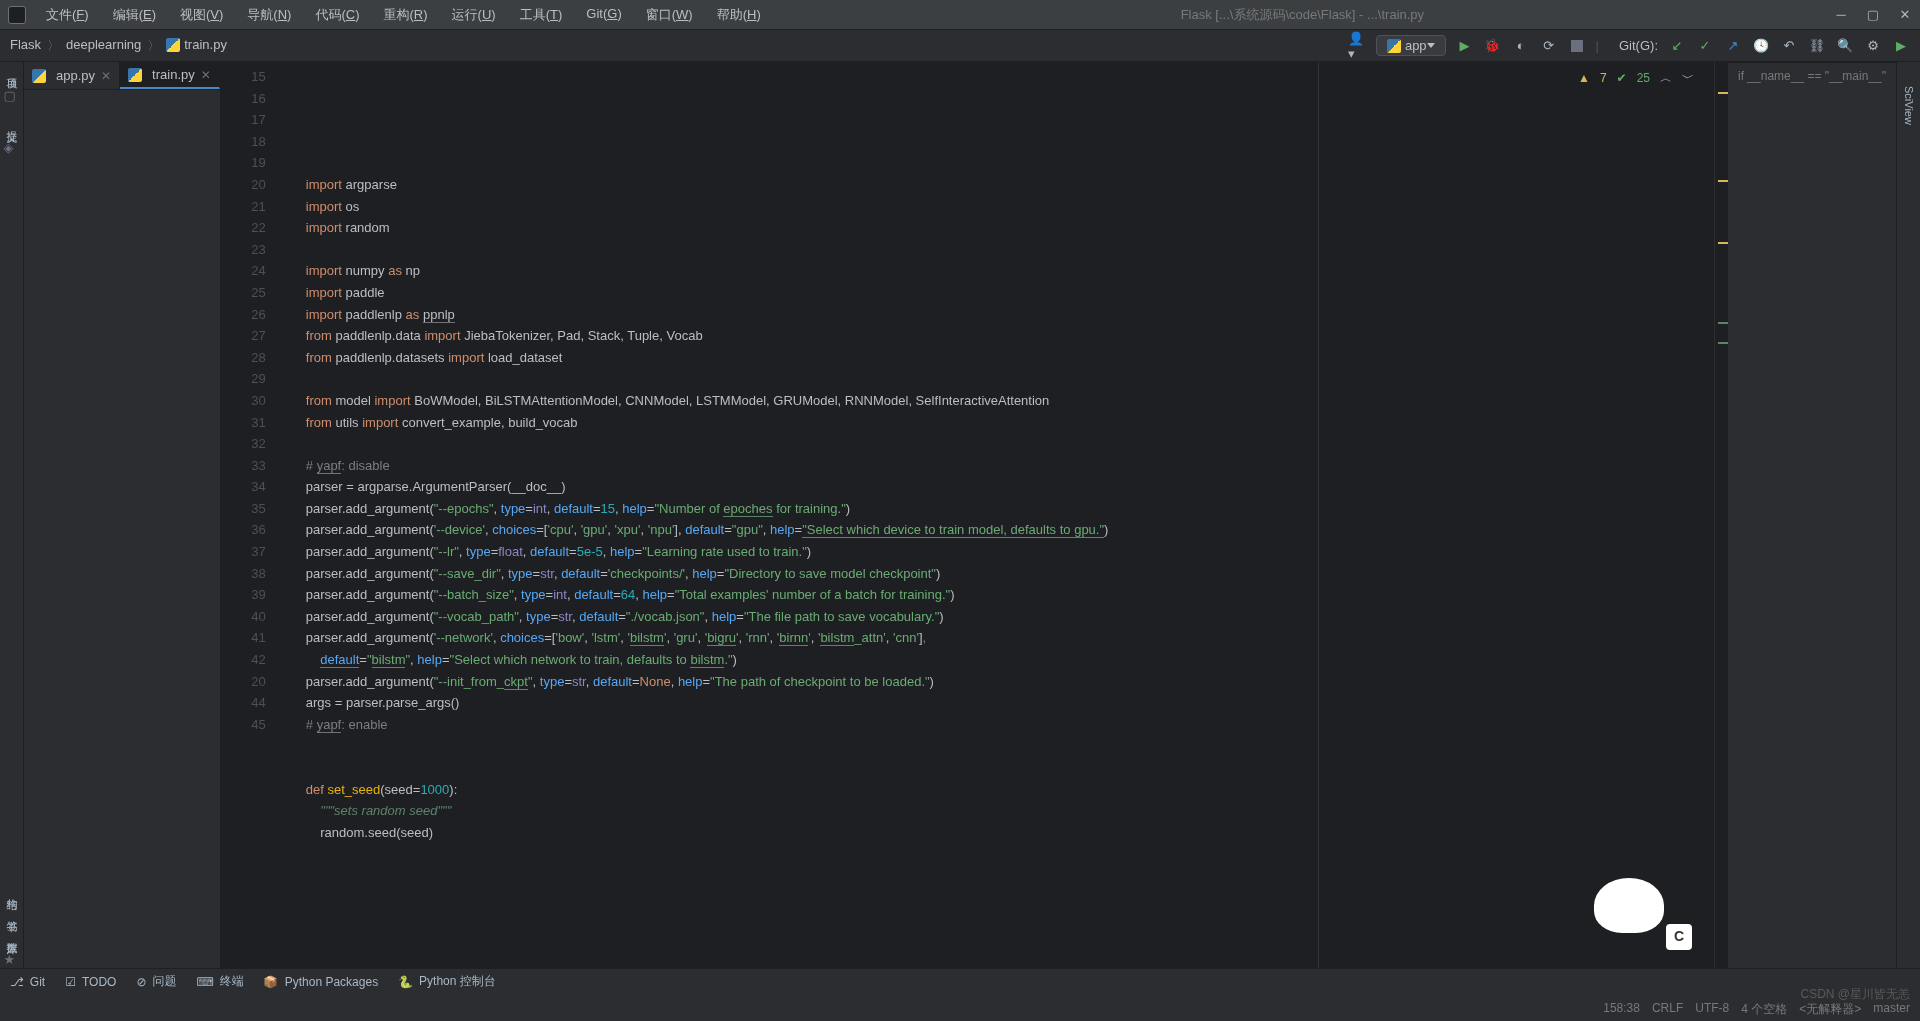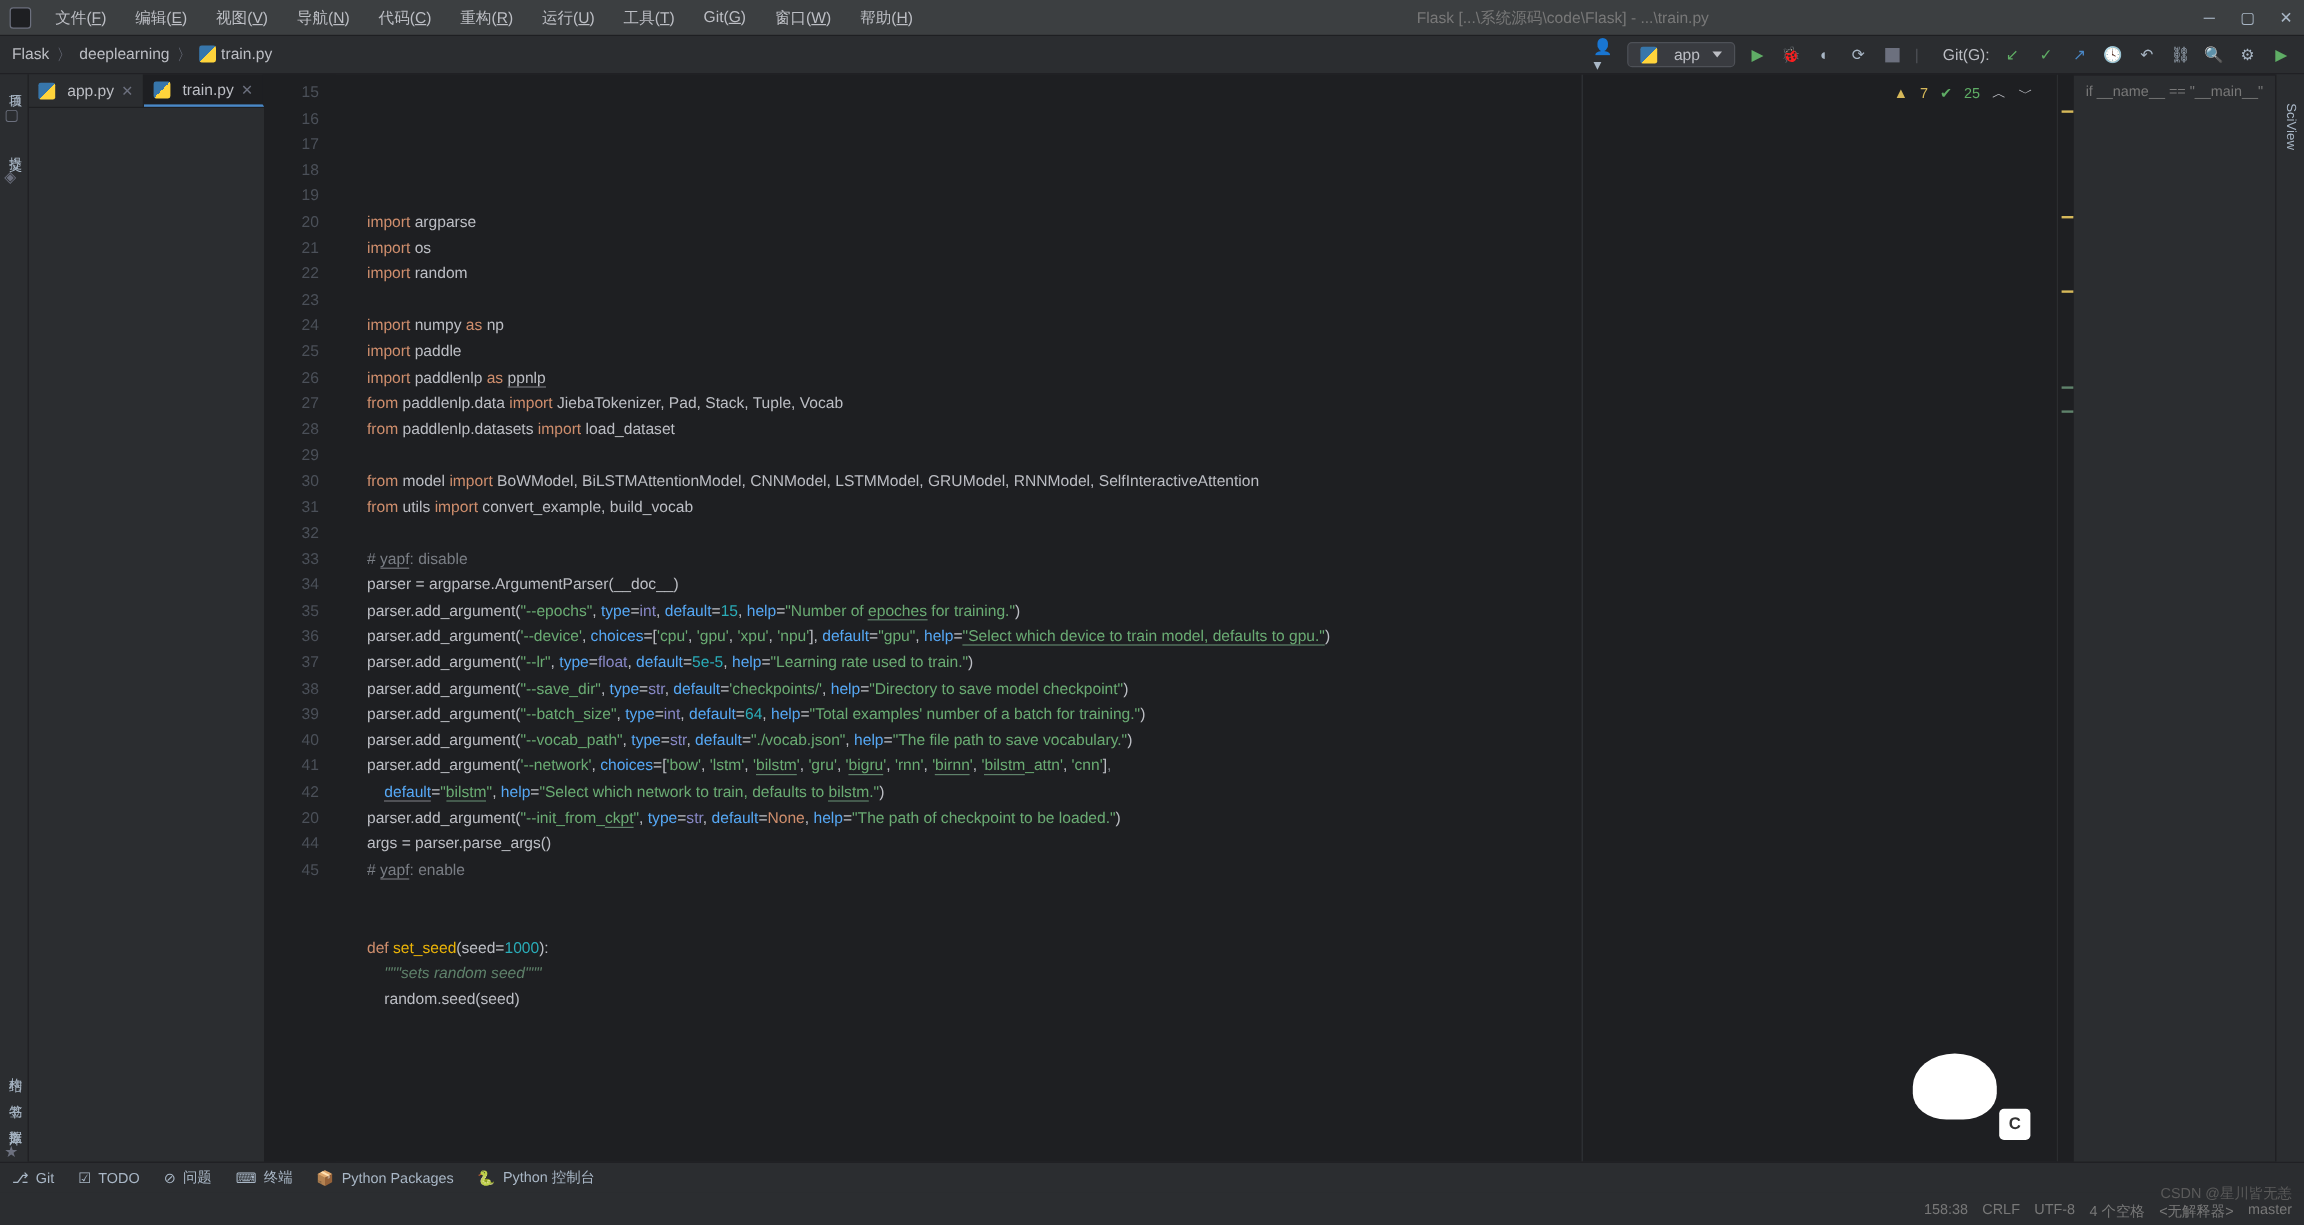--- a/index.html
+++ b/index.html
@@ -12,21 +12,21 @@
 .title-text{flex:1;text-align:center;color:#787878;font-size:13px}
 .winbtns{display:flex;gap:18px}
 .winbtn{width:14px;color:#a9b7c6;cursor:pointer;text-align:center}
 .toolbar{height:32px;background:#2b2d30;display:flex;align-items:center;border-bottom:1px solid #1e1f22;padding:0 10px}
 .breadcrumb{display:flex;align-items:flex-start;gap:6px;color:#bcbec4}
 .crumb{cursor:pointer}
 .crumb-sep{color:#6c707e}
 .pyicon{width:14px;height:14px;display:inline-block;background:linear-gradient(135deg,#3776ab 50%,#ffd43b 50%);border-radius:2px;margin-right:4px;vertical-align:middle}
 .toolbar-right{margin-left:auto;display:flex;align-items:center;gap:10px}
 .ticon{width:18px;height:18px;display:flex;align-items:center;justify-content:center;cursor:pointer;color:#a9b7c6}
-.runconfig{background:#393b40;border:1px solid #4e5157;border-radius:4px;padding:2px 10px;display:flex;align-items:center;gap:10px;cursor:pointer}
+.runconfig{background:#393b40;border:1px solid #4e5157;border-radius:4px;padding:2px 10px;display:flex;align-items:center;gap:0;cursor:pointer}
 .tri-down{border-left:4px solid transparent;border-right:4px solid transparent;border-top:5px solid #bcbec4}
 .play{color:#5fad65}
 .bug{color:#5fad65}
 .stop{width:12px;height:12px;background:#6c707e}
 .git-label{color:#bcbec4;margin-left:10px}
 .commit{color:#5fad65}
 .push{color:#4a88c7}
 .body-area{display:flex;height:calc(100% - 30px - 32px - 26px - 27px)}
 .leftbar{width:24px;background:#2b2d30;border-right:1px solid #1e1f22;display:flex;flex-direction:column;align-items:center;padding-top:4px;gap:14px}
 .sidetab{writing-mode:vertical-rl;font-size:11px;color:#a9b7c6;cursor:pointer;padding:4px 2px}

